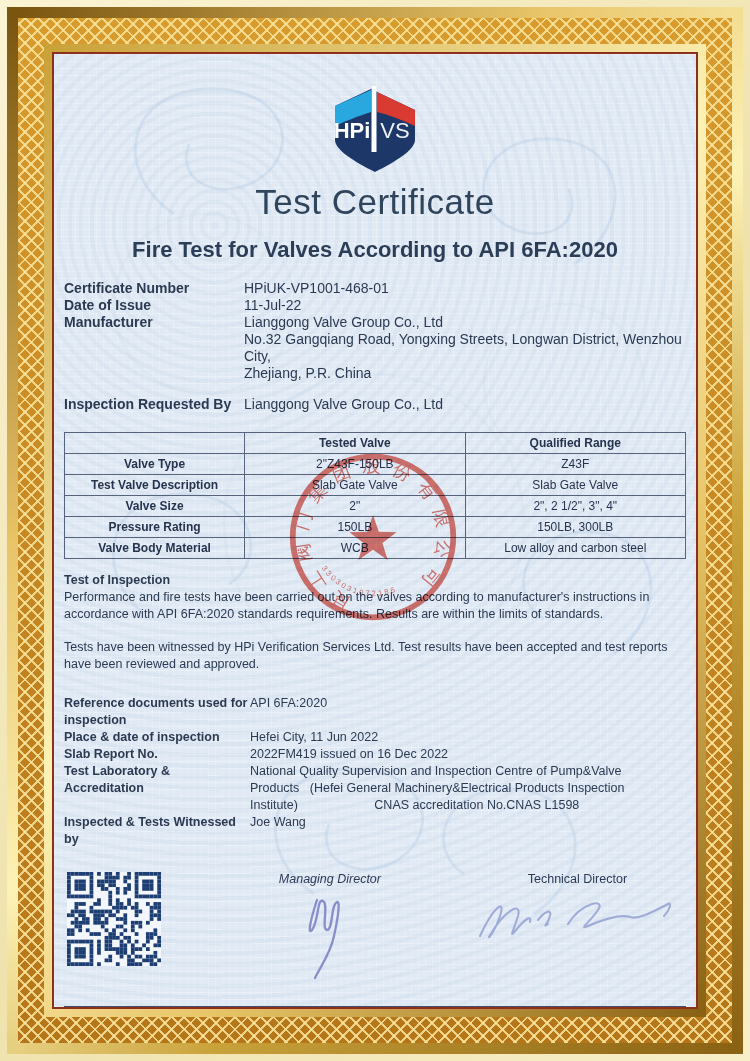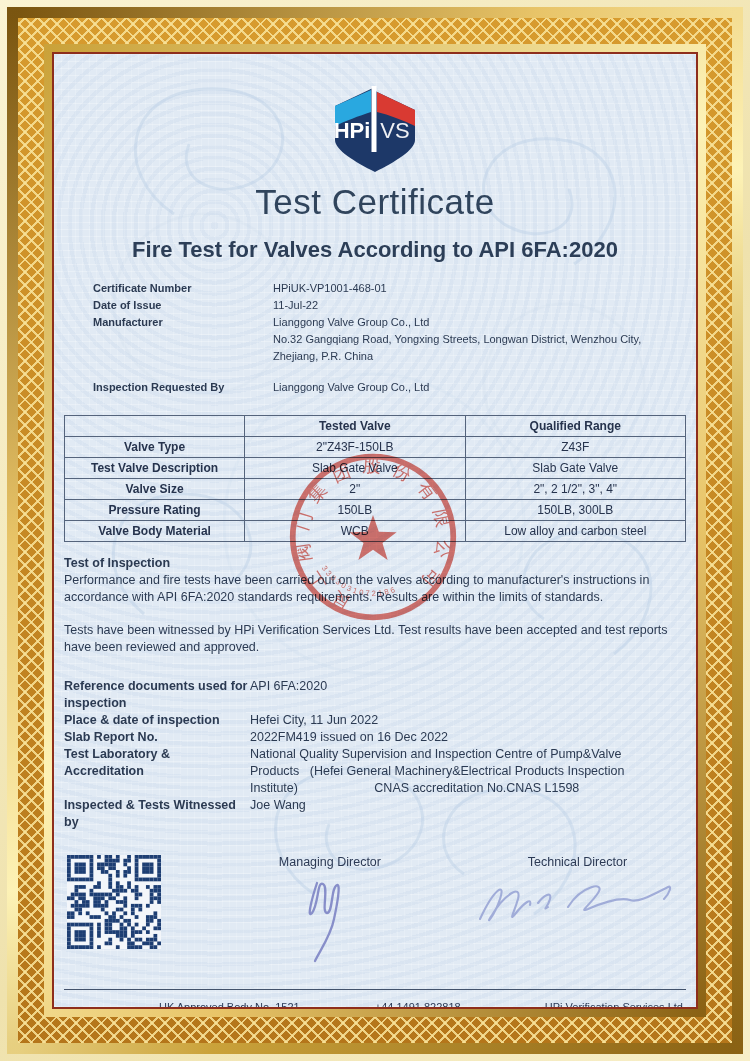--- a/index.html
+++ b/index.html
@@ -22,21 +22,21 @@
       repeating-linear-gradient(0deg,rgba(255,255,255,.28) 0 1px,rgba(0,0,0,0) 1px 7px),
       repeating-linear-gradient(90deg,rgba(255,255,255,.18) 0 1px,rgba(0,0,0,0) 1px 7px);}
   .watermark{position:absolute;inset:0;z-index:0;pointer-events:none;}
   .content{position:relative;z-index:2;padding:0 10px;color:#2b3a52;}
   
   .logo-wrap{width:100px;height:94px;margin:26px auto 0;}
   
   .title{margin-top:8px;text-align:center;font-size:35px;letter-spacing:.5px;color:#30445c;}
   .subtitle{margin-top:15px;text-align:center;font-size:22px;font-weight:bold;color:#2c3e57;}
   
-  .details{margin-top:17px;font-size:11px;line-height:17px;margin-left:29px;}
+  .details{margin-top:17px;font-size:14px;line-height:17px;}
   .drow{display:flex;}
   .dlabel{width:180px;font-weight:bold;flex:none;}
   .dvalue{flex:1;white-space:pre-line;}
   .gap14{margin-top:14px;}
   
   table.valve{width:100%;margin-top:19px;border-collapse:collapse;font-size:12px;color:#26334d;}
   table.valve th,table.valve td{border:1px solid #55647c;height:21px;text-align:center;vertical-align:middle;padding:1px 4px;}
   table.valve th{font-weight:bold;}
   th.blank{border:none;background:transparent;}
   td.rowlabel{font-weight:bold;}
@@ -45,21 +45,21 @@
   .scope-h{font-weight:bold;}
   .scope p{margin:0 0 16px 0;}
   
   .reference{margin-top:22px;font-size:12.5px;line-height:17px;}
   .reference .dlabel{width:186px;}
   .prewrap{white-space:pre-wrap;}
   
   .sign-sec{margin-top:24px;display:flex;align-items:flex-start;}
   .qr-box{width:94px;height:94px;margin-left:3px;background:#f3f6fa;flex:none;}
   .sig-col{text-align:center;font-size:12.5px;color:#2c3a55;}
-  .sig-m{margin-left:92px;width:170px;}
+  .sig-m{margin-left:92px;width:170px;font-style:italic;}
   .sig-t{margin-left:62px;width:240px;}
   .sig-svg{display:block;margin:4px auto 0;}
   
   .footer{margin-top:24px;border-top:1.5px solid #42526b;padding-top:9px;display:flex;font-size:11px;line-height:17px;color:#2b3a57;}
   .f-left{margin-left:95px;width:215px;}
   .f-mid{width:210px;}
   .f-row{display:flex;}
   .f-sml{width:30px;font-size:7.5px;font-weight:bold;padding-top:2px;flex:none;}
   .f-right{margin-left:auto;text-align:right;width:185px;}
   

